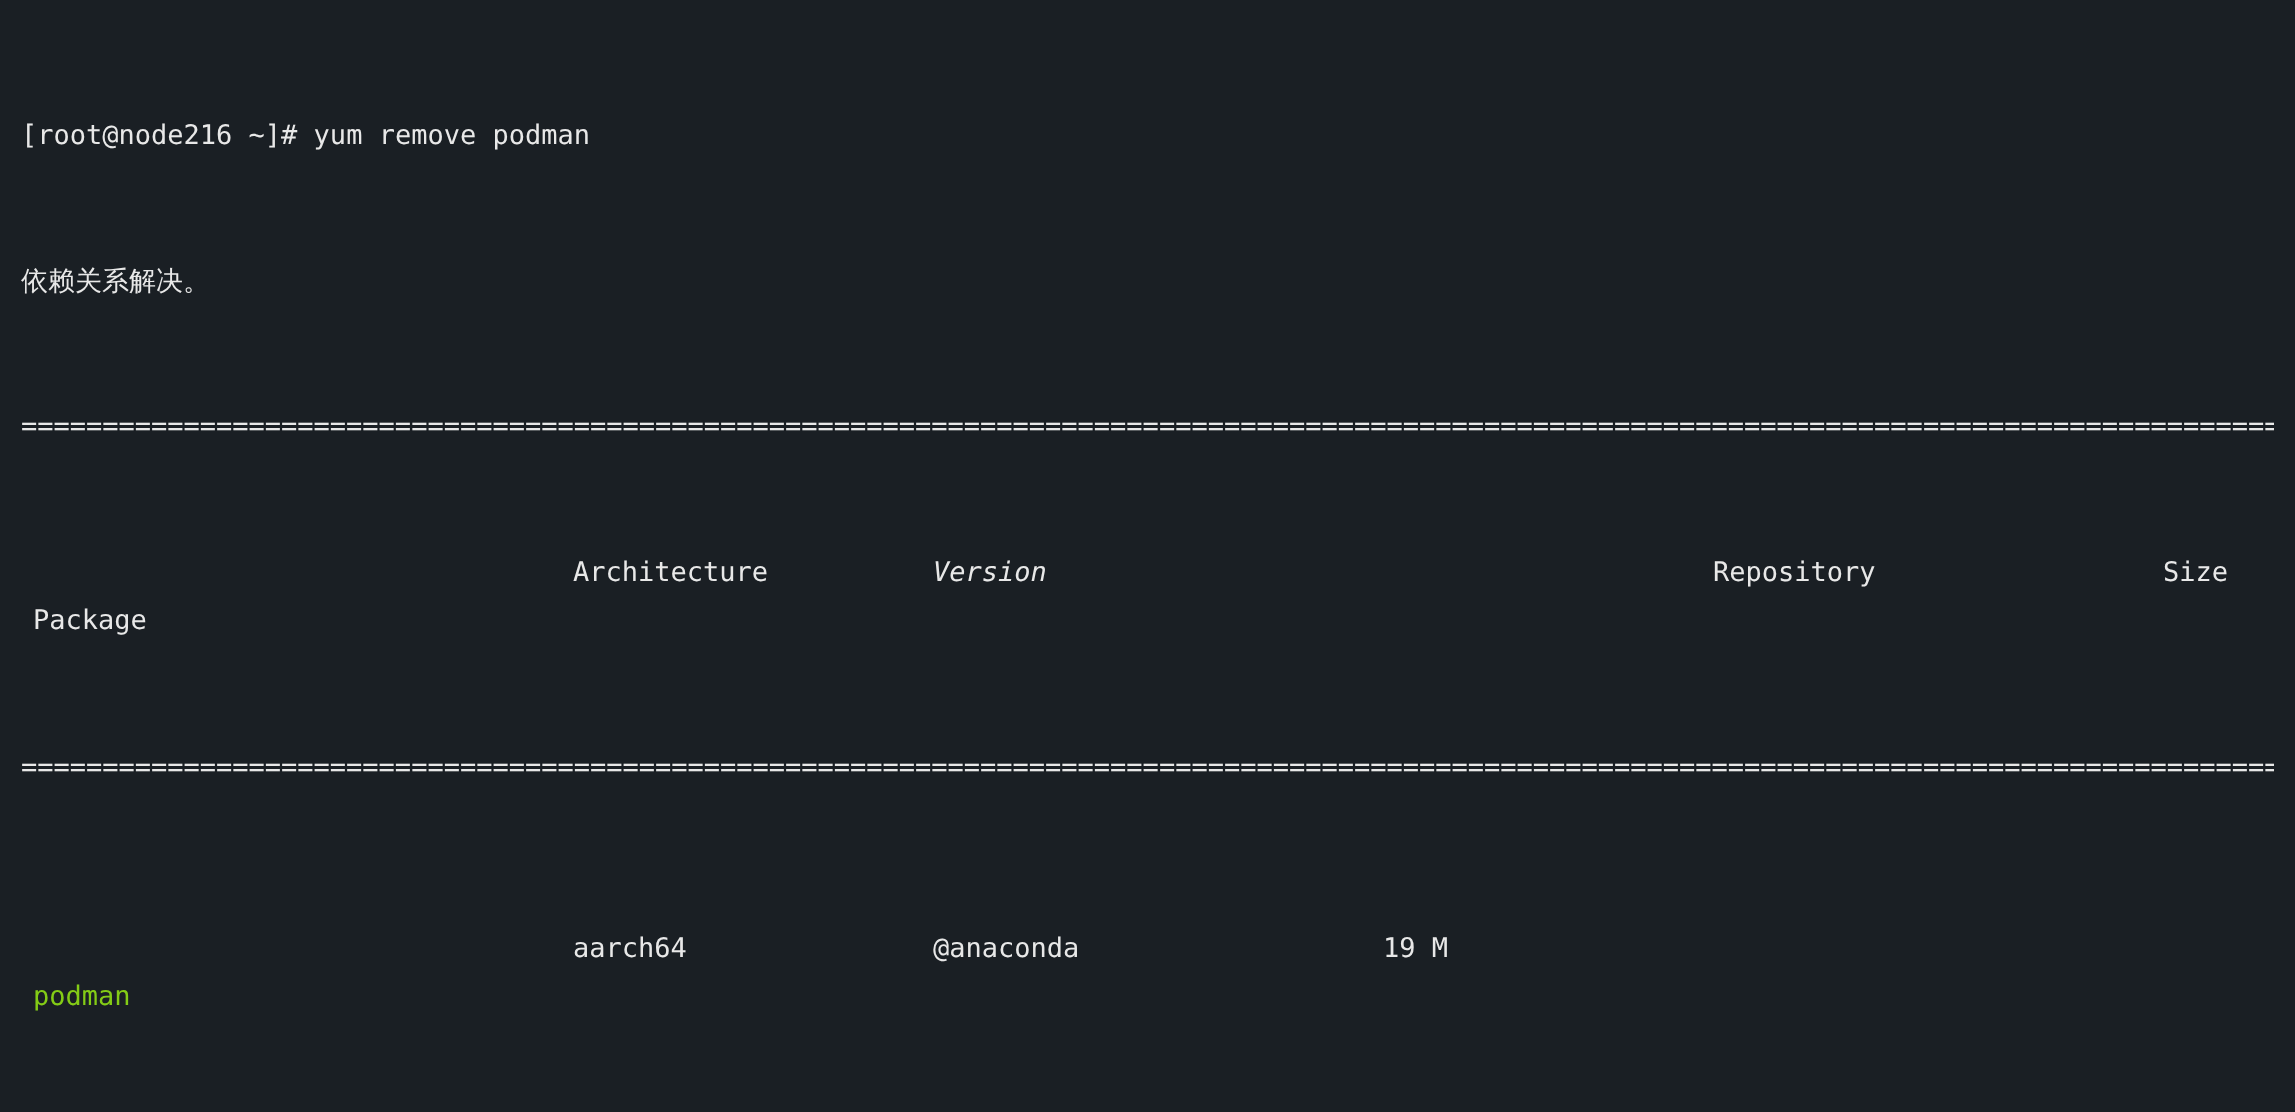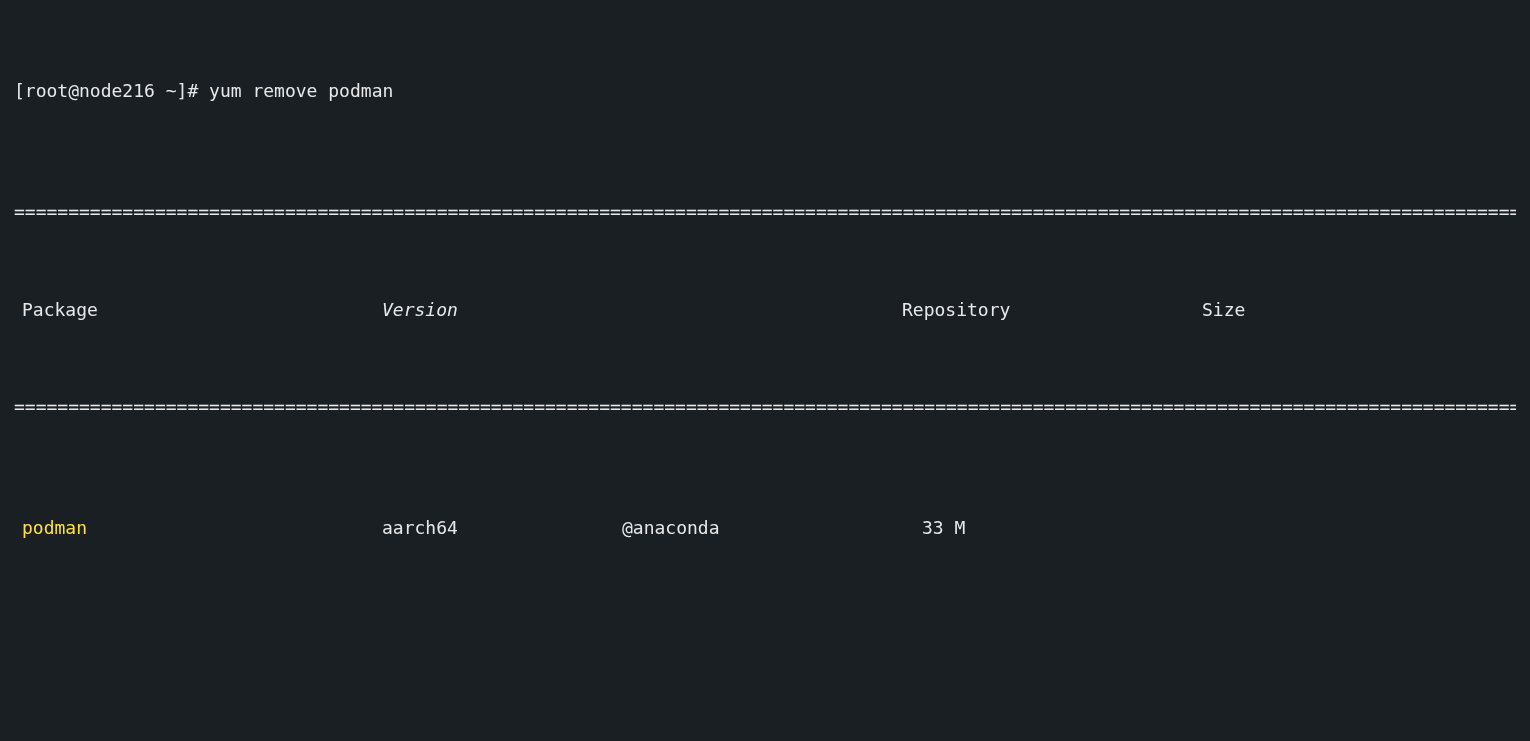--- a/index.html
+++ b/index.html
@@ -14,59 +14,61 @@
     height: 741px;
     overflow: hidden;
   }
   .terminal {
     padding: 6px 14px 0 14px;
     white-space: pre;
   }
   .row {
     display: flex;
   }
-  .col-pkg   { width: 360px; }
+  .col-pkg   { width: 360px; margin-top: 32px; }
   .col-arch  { width: 240px; }
   .col-ver   { width: 520px; font-style: italic; }
   .col-repo  { width: 300px; }
   .col-size  { flex: 1; text-align: left; padding-right: 4px; }
-  .red { color: #fde047; }
+  .red { color: #84cc16; }
   .indent1 { padding-left: 8px; }
   .hr {
     letter-spacing: 0;
     overflow: hidden;
     color: #e8e8e8;
     height: 1.35em;
   }
 </style>
 </head>
 <body>
 
 <div class="terminal">
 
   <div><span>[root@node216 ~]# </span><span>yum remove podman</span></div>
 
+  <div>依赖关系解决。</div>
 
   <div class="hr">========================================================================================================================================================</div>
 
   <div class="row">
     <div class="col-pkg indent1">Package</div>
+    <div class="col-arch">Architecture</div>
     <div class="col-ver">Version</div>
     <div class="col-repo">Repository</div>
     <div class="col-size">Size</div>
   </div>
 
   <div class="hr">========================================================================================================================================================</div>
 
 
   <div class="row">
     <div class="col-pkg indent1 red">podman</div>
     <div class="col-arch">aarch64</div>
     <div class="col-repo">@anaconda</div>
-    <div class="col-size">33 M</div>
+    <div class="col-size">19 M</div>
   </div>
 
   
 
   
   
   
 
   
 

